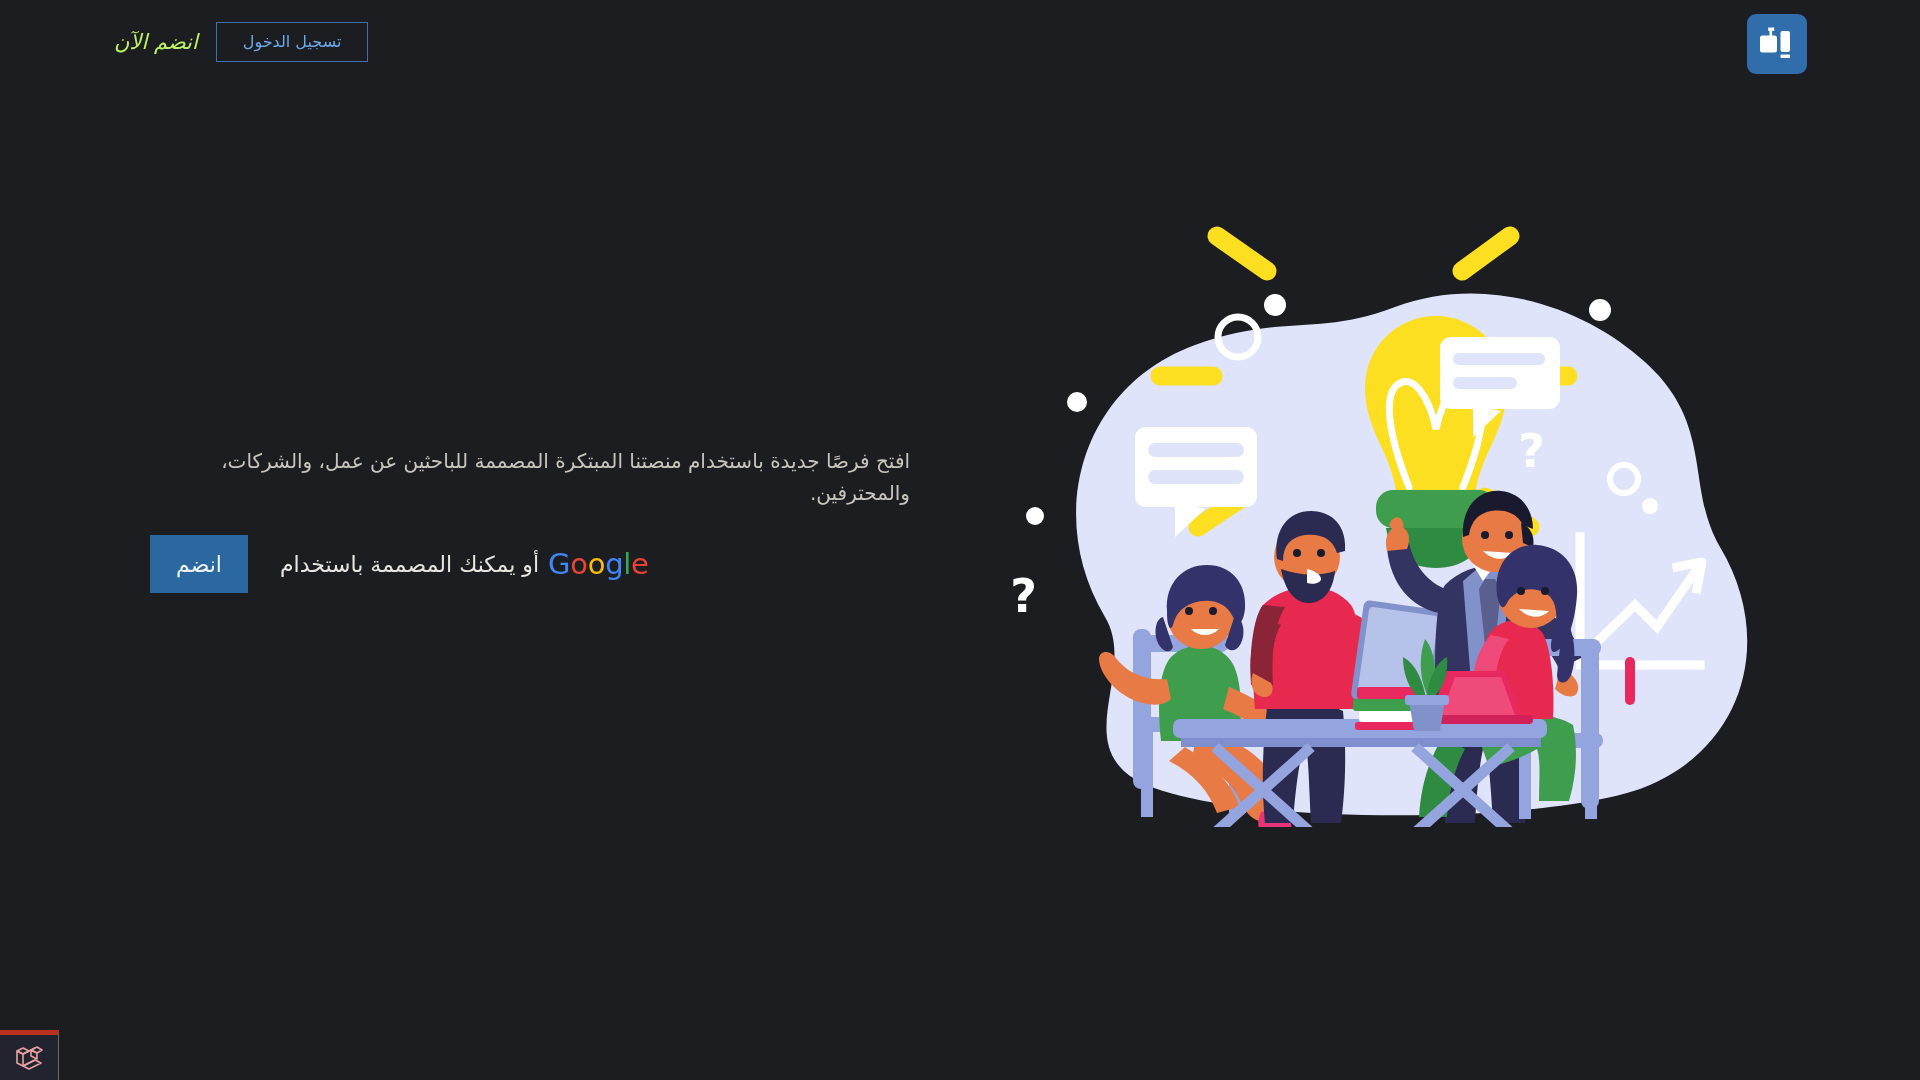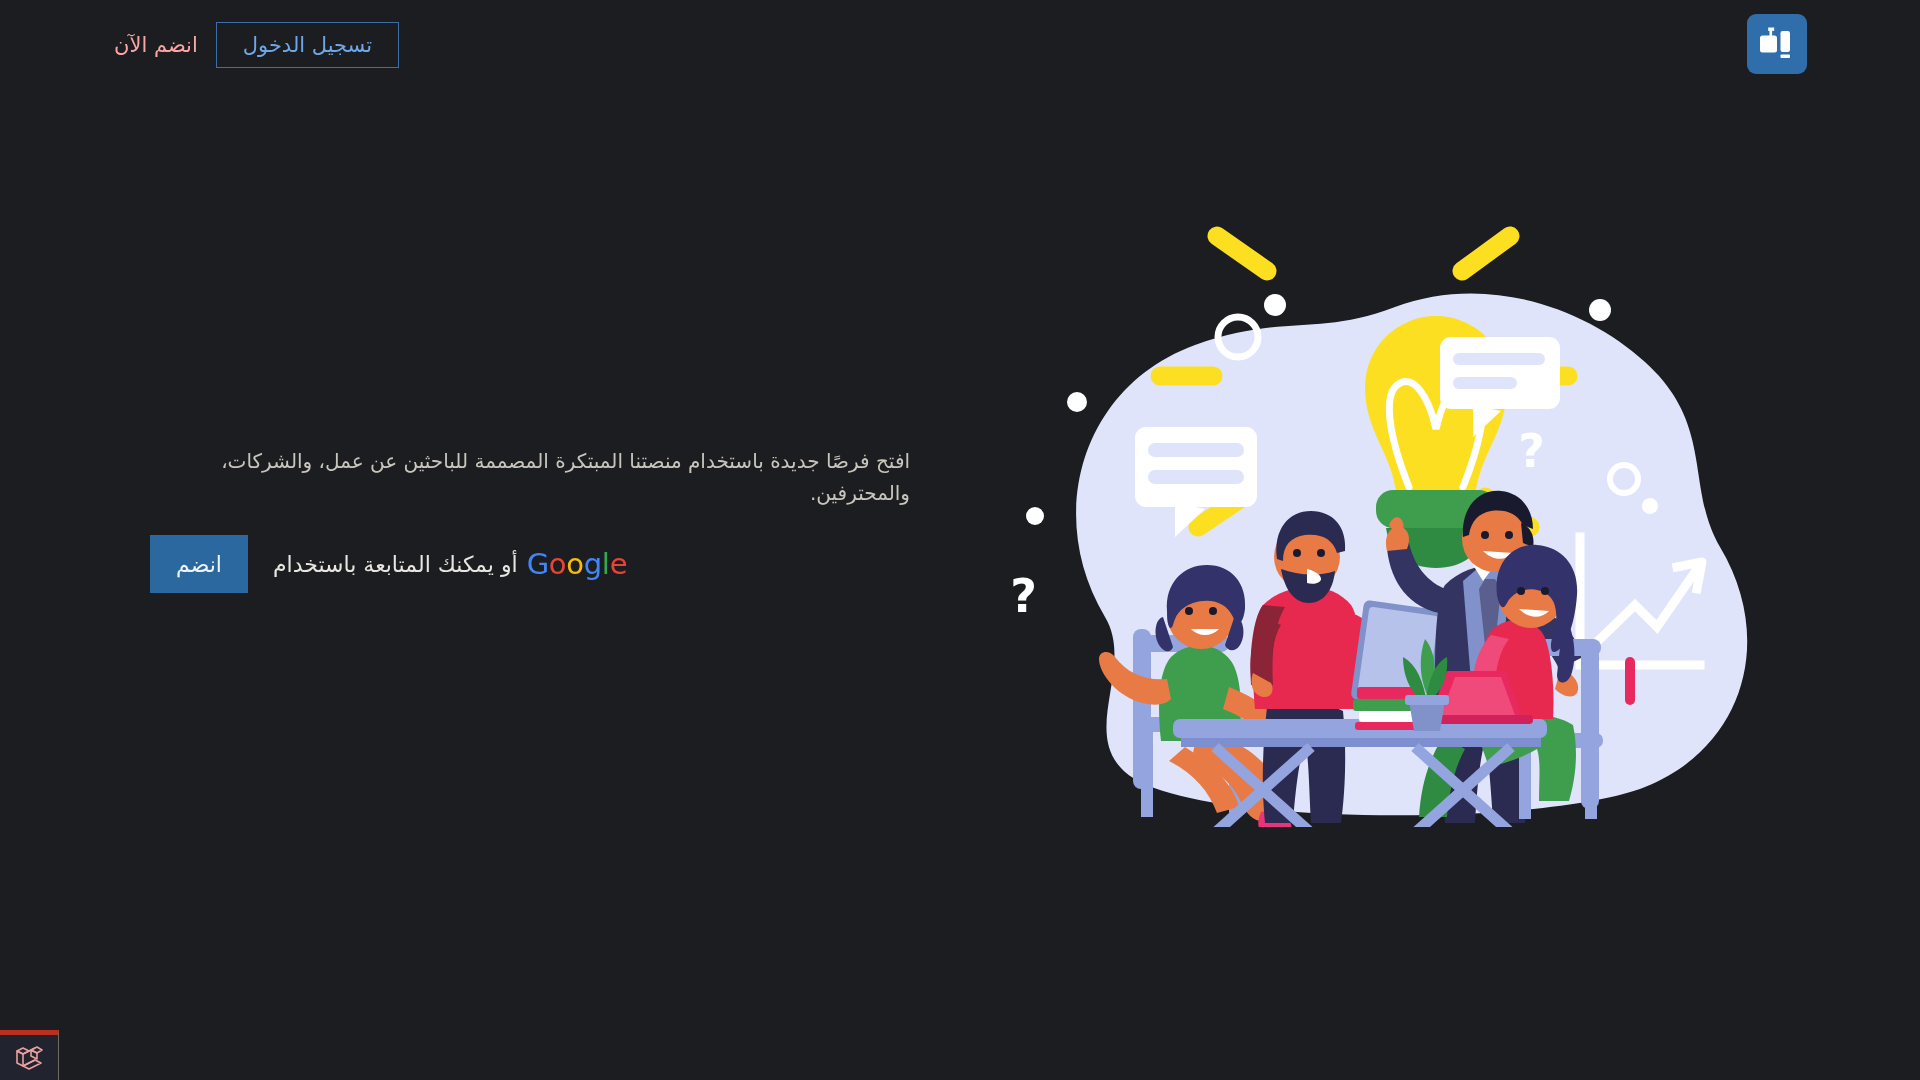--- a/index.html
+++ b/index.html
@@ -17,33 +17,34 @@
     display:flex; align-items:center;
   }
   .nav-left{
     position:absolute; left:114px; top:22px;
     display:flex; align-items:center; gap:18px;
   }
   .btn-login{
     border:1px solid #3f6fa8;
     color:#6ea8e8;
     background:transparent;
-    font-size:21px;
+    font-size:16px;
     padding:10px 26px;
     line-height:1.15;
     font-family:"DejaVu Sans", sans-serif;
     cursor:pointer;
     white-space:nowrap;
   }
   .link-join{
-    color:#fca5a5;
+    color:#bef264;
     font-size:21px;
     text-decoration:none;
     white-space:nowrap;
     cursor:pointer;
+    font-style:italic;
   }
   .logo-box{
     position:absolute; right:113px; top:14px;
     width:60px; height:60px;
     background:#2f6eab;
     border-radius:9px;
     display:flex; align-items:center; justify-content:center;
   }
 
   
@@ -73,21 +74,21 @@
   .hero-sub{
     color:#c9c5bd;
     font-size:20px;
     line-height:1.62;
     margin-bottom:26px;
     max-width:800px;
     margin-top:24px;
   }
   .cta-row{
     display:flex; flex-direction:row-reverse;
-    align-items:stretch; gap:1px;
+    align-items:stretch; gap:8px;
   }
   .btn-join{
     background:#2a689f;
     color:#f0f4f8;
     border:none;
     font-size:22px;
     padding:12px 26px;
     cursor:pointer;
     font-family:"DejaVu Sans", sans-serif;
     white-space:nowrap;
@@ -137,21 +138,21 @@
 <div class="hero">
   <div class="hero-inner">
 
     <div class="hero-text">
       <p class="hero-sub">افتح فرصًا جديدة باستخدام منصتنا المبتكرة المصممة للباحثين عن عمل، والشركات، والمحترفين.</p>
 
       <div class="cta-row">
         <button class="btn-join">انضم</button>
 
         <div class="google-row">
-          <span>أو يمكنك المتابعة باستخدام</span>
+          <span>أو يمكنك المصممة باستخدام</span>
           <span class="g-logo"><span class="g1">G</span><span class="g2">o</span><span class="g3">o</span><span class="g4">g</span><span class="g5">l</span><span class="g6">e</span></span>
         </div>
       </div>
     </div>
 
     <div class="hero-art">
       <svg width="830" height="640" viewBox="0 0 830 640">
         <defs>
           <clipPath id="blobClip">
             <path d="M120,430 C60,330 95,200 210,158 C300,126 330,150 410,120

